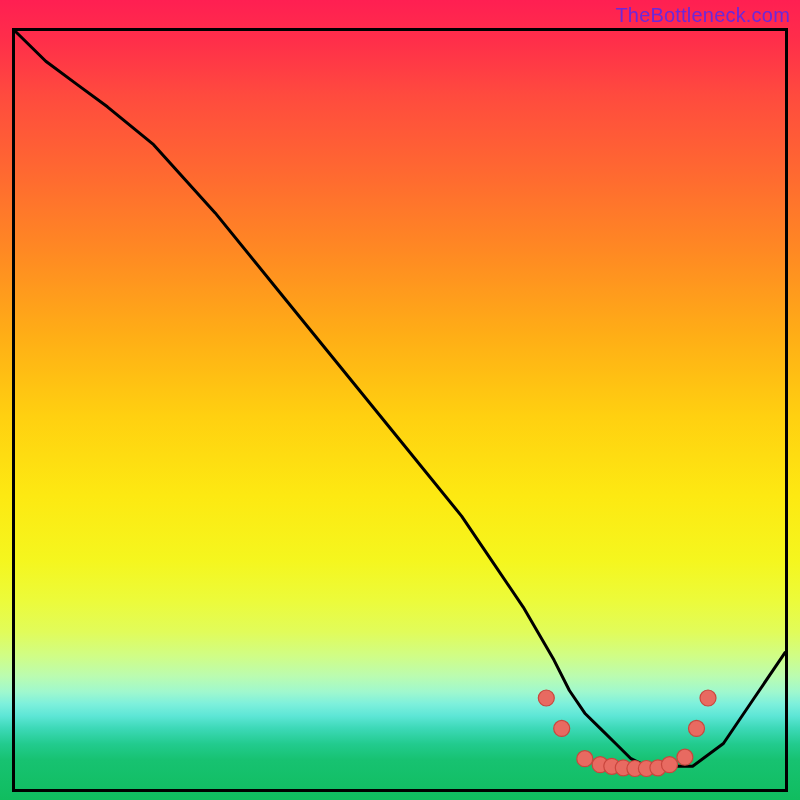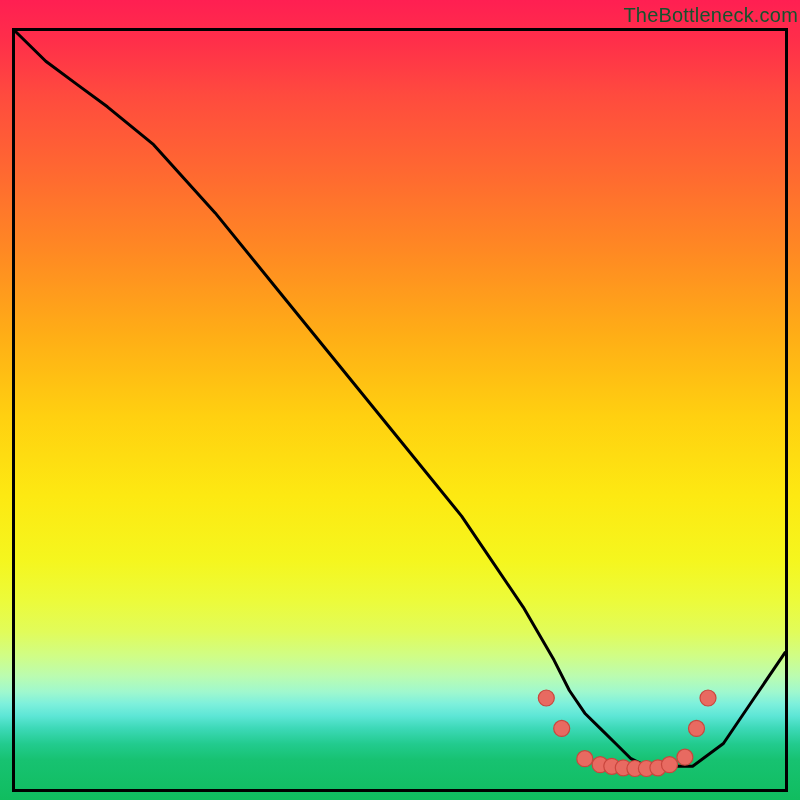--- a/index.html
+++ b/index.html
@@ -49,24 +49,24 @@
     top: 28px;
     left: 12px;
     width: 776px;
     height: 764px;
     border: 3px solid #000;
     pointer-events: none;
   }
   .watermark {
     position: absolute;
     top: 4px;
-    right: 2px;
+    right: 10px;
     font-size: 20px;
     font-weight: 500;
-    color: #14532d;
+    color: #6d28d9;
     letter-spacing: 0.2px;
   }
   svg.curve {
     position: absolute;
     top: 0;
     left: 0;
     width: 800px;
     height: 800px;
     pointer-events: none;
   }

